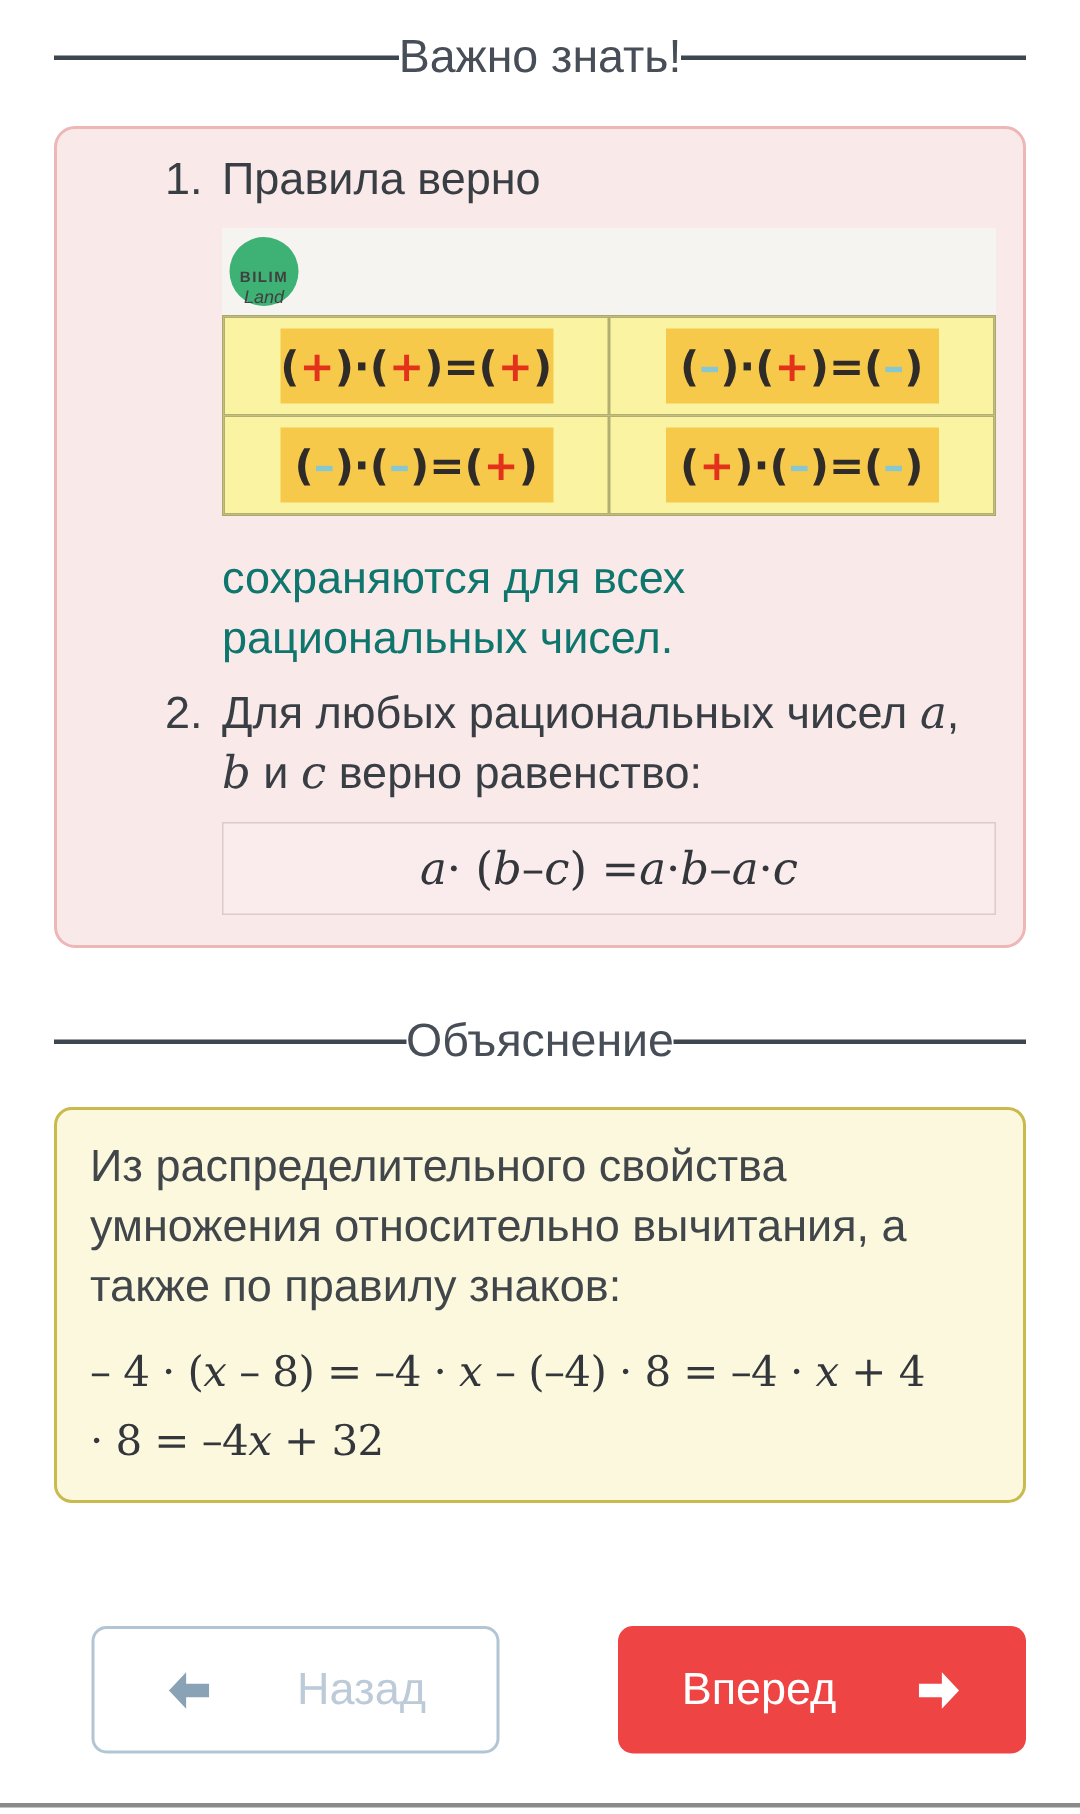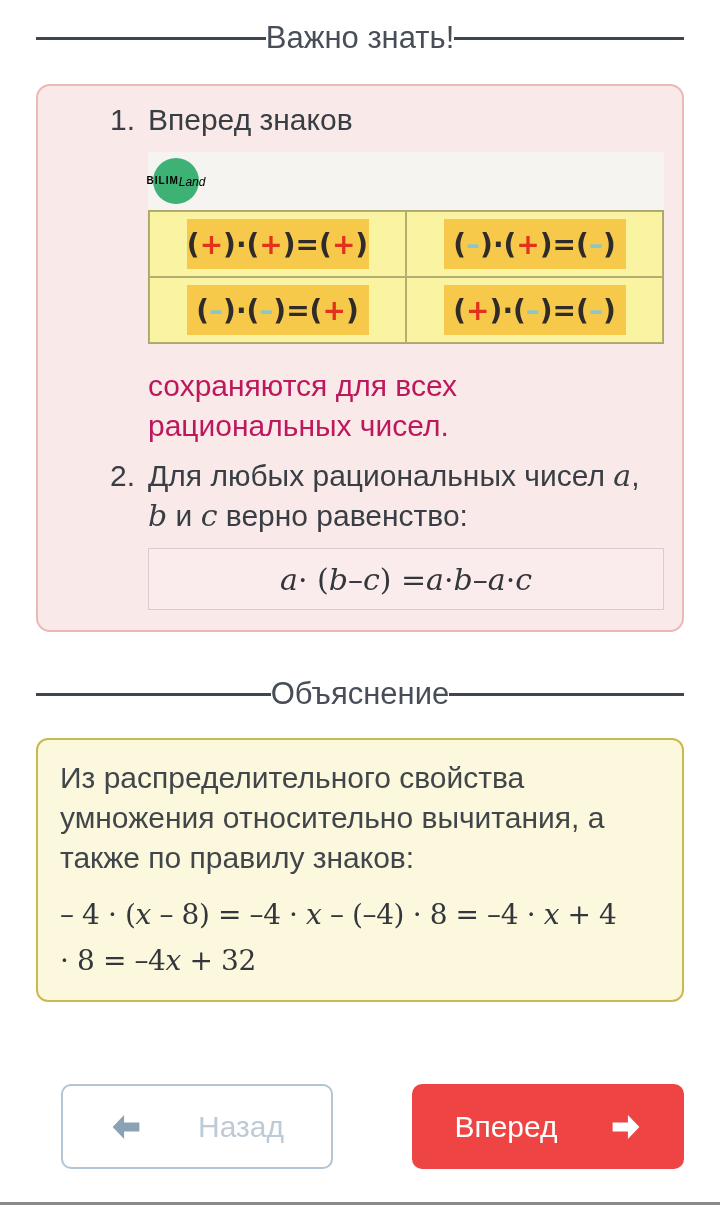--- a/index.html
+++ b/index.html
@@ -23,42 +23,42 @@
   .oli:first-child{margin-top:0;}
   .num{flex:none;width:30px;font-size:30px;line-height:40px;color:#383e44;}
   .licontent{flex:1;min-width:0;}
   .litext{font-size:30px;line-height:40px;color:#383e44;}
 
   
   .sign-image{margin-top:12px;width:516px;}
   .img-strip{height:58px;background:#f5f4f1;position:relative;}
   .logo{
     position:absolute;left:5px;top:6px;width:46px;height:46px;border-radius:50%;
-    background:#3eb175;color:#000000;display:flex;
-    align-items:center;justify-content:center;line-height:1;
+    background:#3eb175;color:#404040;display:flex;flex-direction:column;
+    align-items:center;justify-content:flex-end;line-height:1;
   }
   .logo-l1{font-size:10px;letter-spacing:1px;font-weight:bold;}
   .logo-l2{font-size:12px;font-style:italic;margin-top:1px;}
   .sign-table{
     display:grid;grid-template-columns:1fr 1fr;grid-template-rows:66px 66px;
     background:#faf3a1;border:1px solid #aba76b;box-sizing:border-box;
   }
   .sign-cell{
     display:flex;align-items:center;justify-content:center;
     border:1px solid #b3af72;box-sizing:border-box;
   }
   .gold{
     background:#f7c94b;width:182px;height:50px;display:flex;align-items:center;
     justify-content:center;font-size:28px;font-weight:600;color:#2f2b28;
     font-family:"DejaVu Sans",sans-serif;white-space:nowrap;
   }
   .plus{color:#e3321c;}
   .minus{color:#85c7d3;}
 
-  .cont{margin-top:22px;font-size:30px;line-height:40px;color:#be185d;}
+  .cont{margin-top:22px;font-size:30px;line-height:40px;color:#0f766e;}
 
   
   .math{font-family:"DejaVu Serif","Liberation Serif",serif;color:#33363b;}
   .it{font-family:"DejaVu Serif","Liberation Serif",serif;font-style:italic;}
 
   .formula-box{
     margin-top:12px;width:516px;height:62px;box-sizing:border-box;
     background:#faecec;border:1px solid #dccbcb;
     display:flex;align-items:center;justify-content:center;
     font-size:30px;white-space:nowrap;
@@ -97,21 +97,21 @@
     <span class="rule"></span>
     <span class="stitle">Важно знать!</span>
     <span class="rule"></span>
   </div>
 
   <div class="pink-box">
 
     <div class="oli">
       <span class="num">1.</span>
       <div class="licontent">
-        <div class="litext">Вперед знаков</div>
+        <div class="litext">Правила верно</div>
 
         <div class="sign-image">
           <div class="img-strip">
             <div class="logo">
               <span class="logo-l1">BILIM</span>
               <span class="logo-l2">Land</span>
             </div>
           </div>
           <div class="sign-table">
             <div class="sign-cell">

